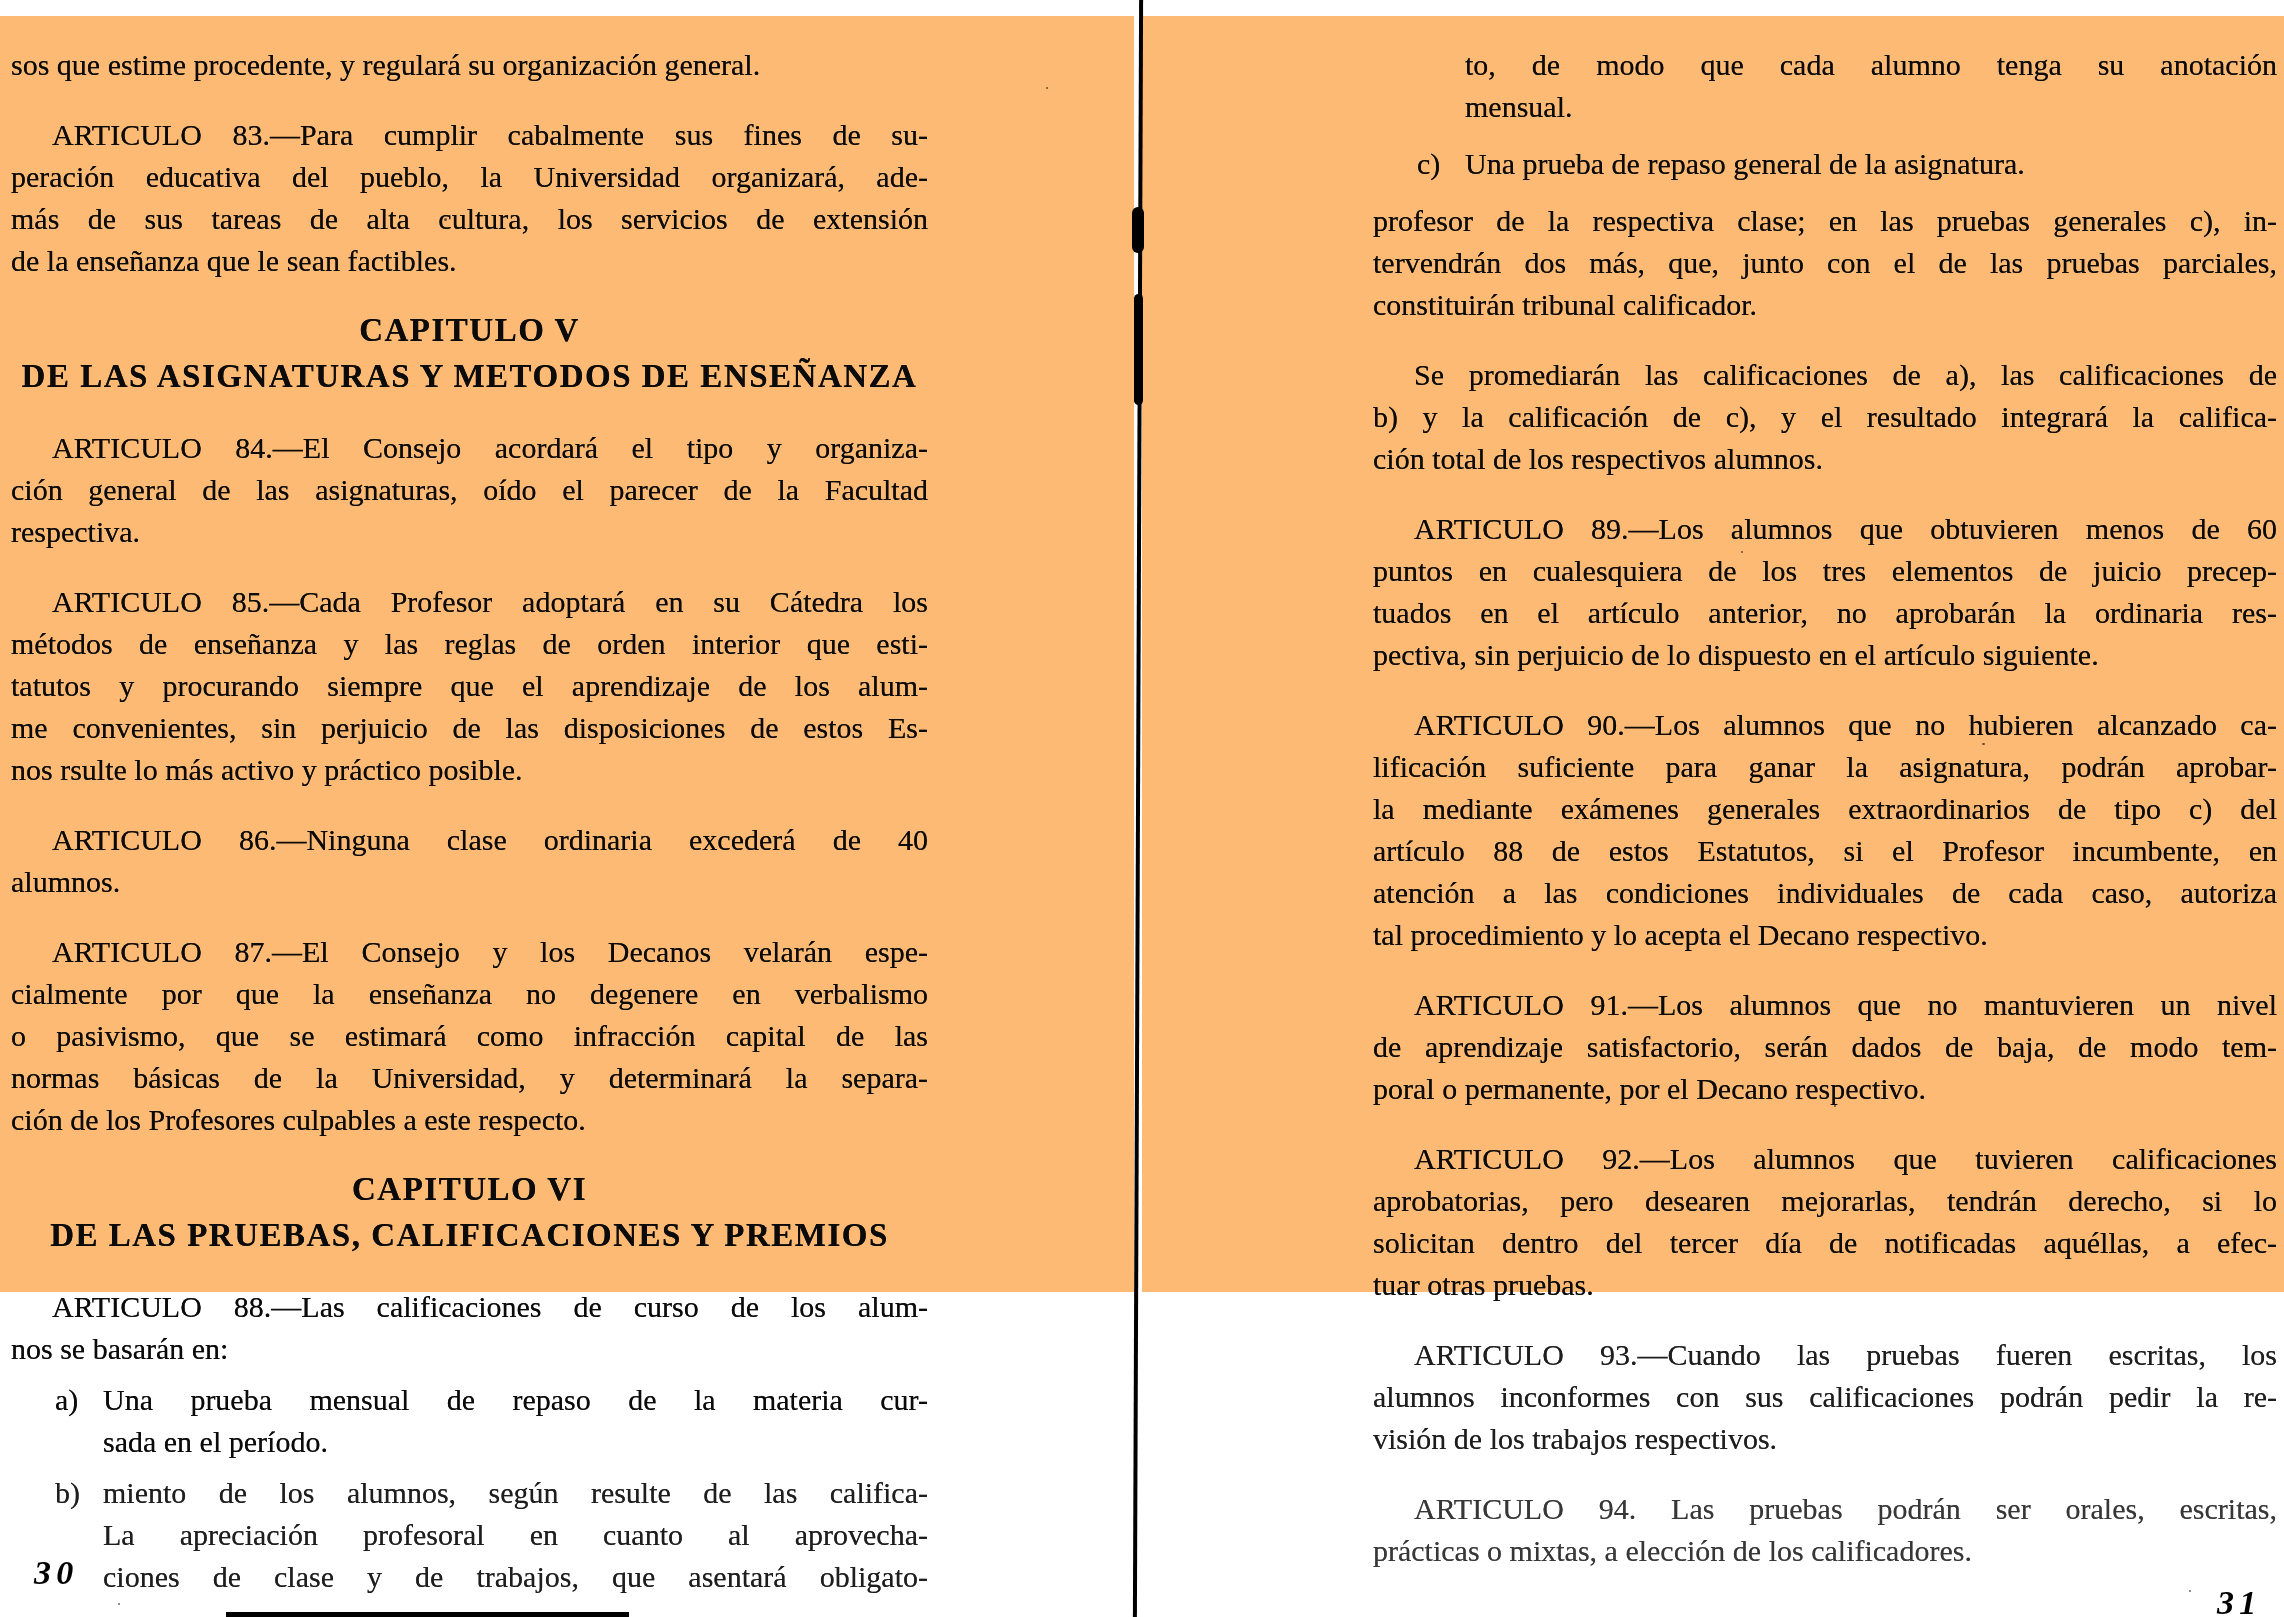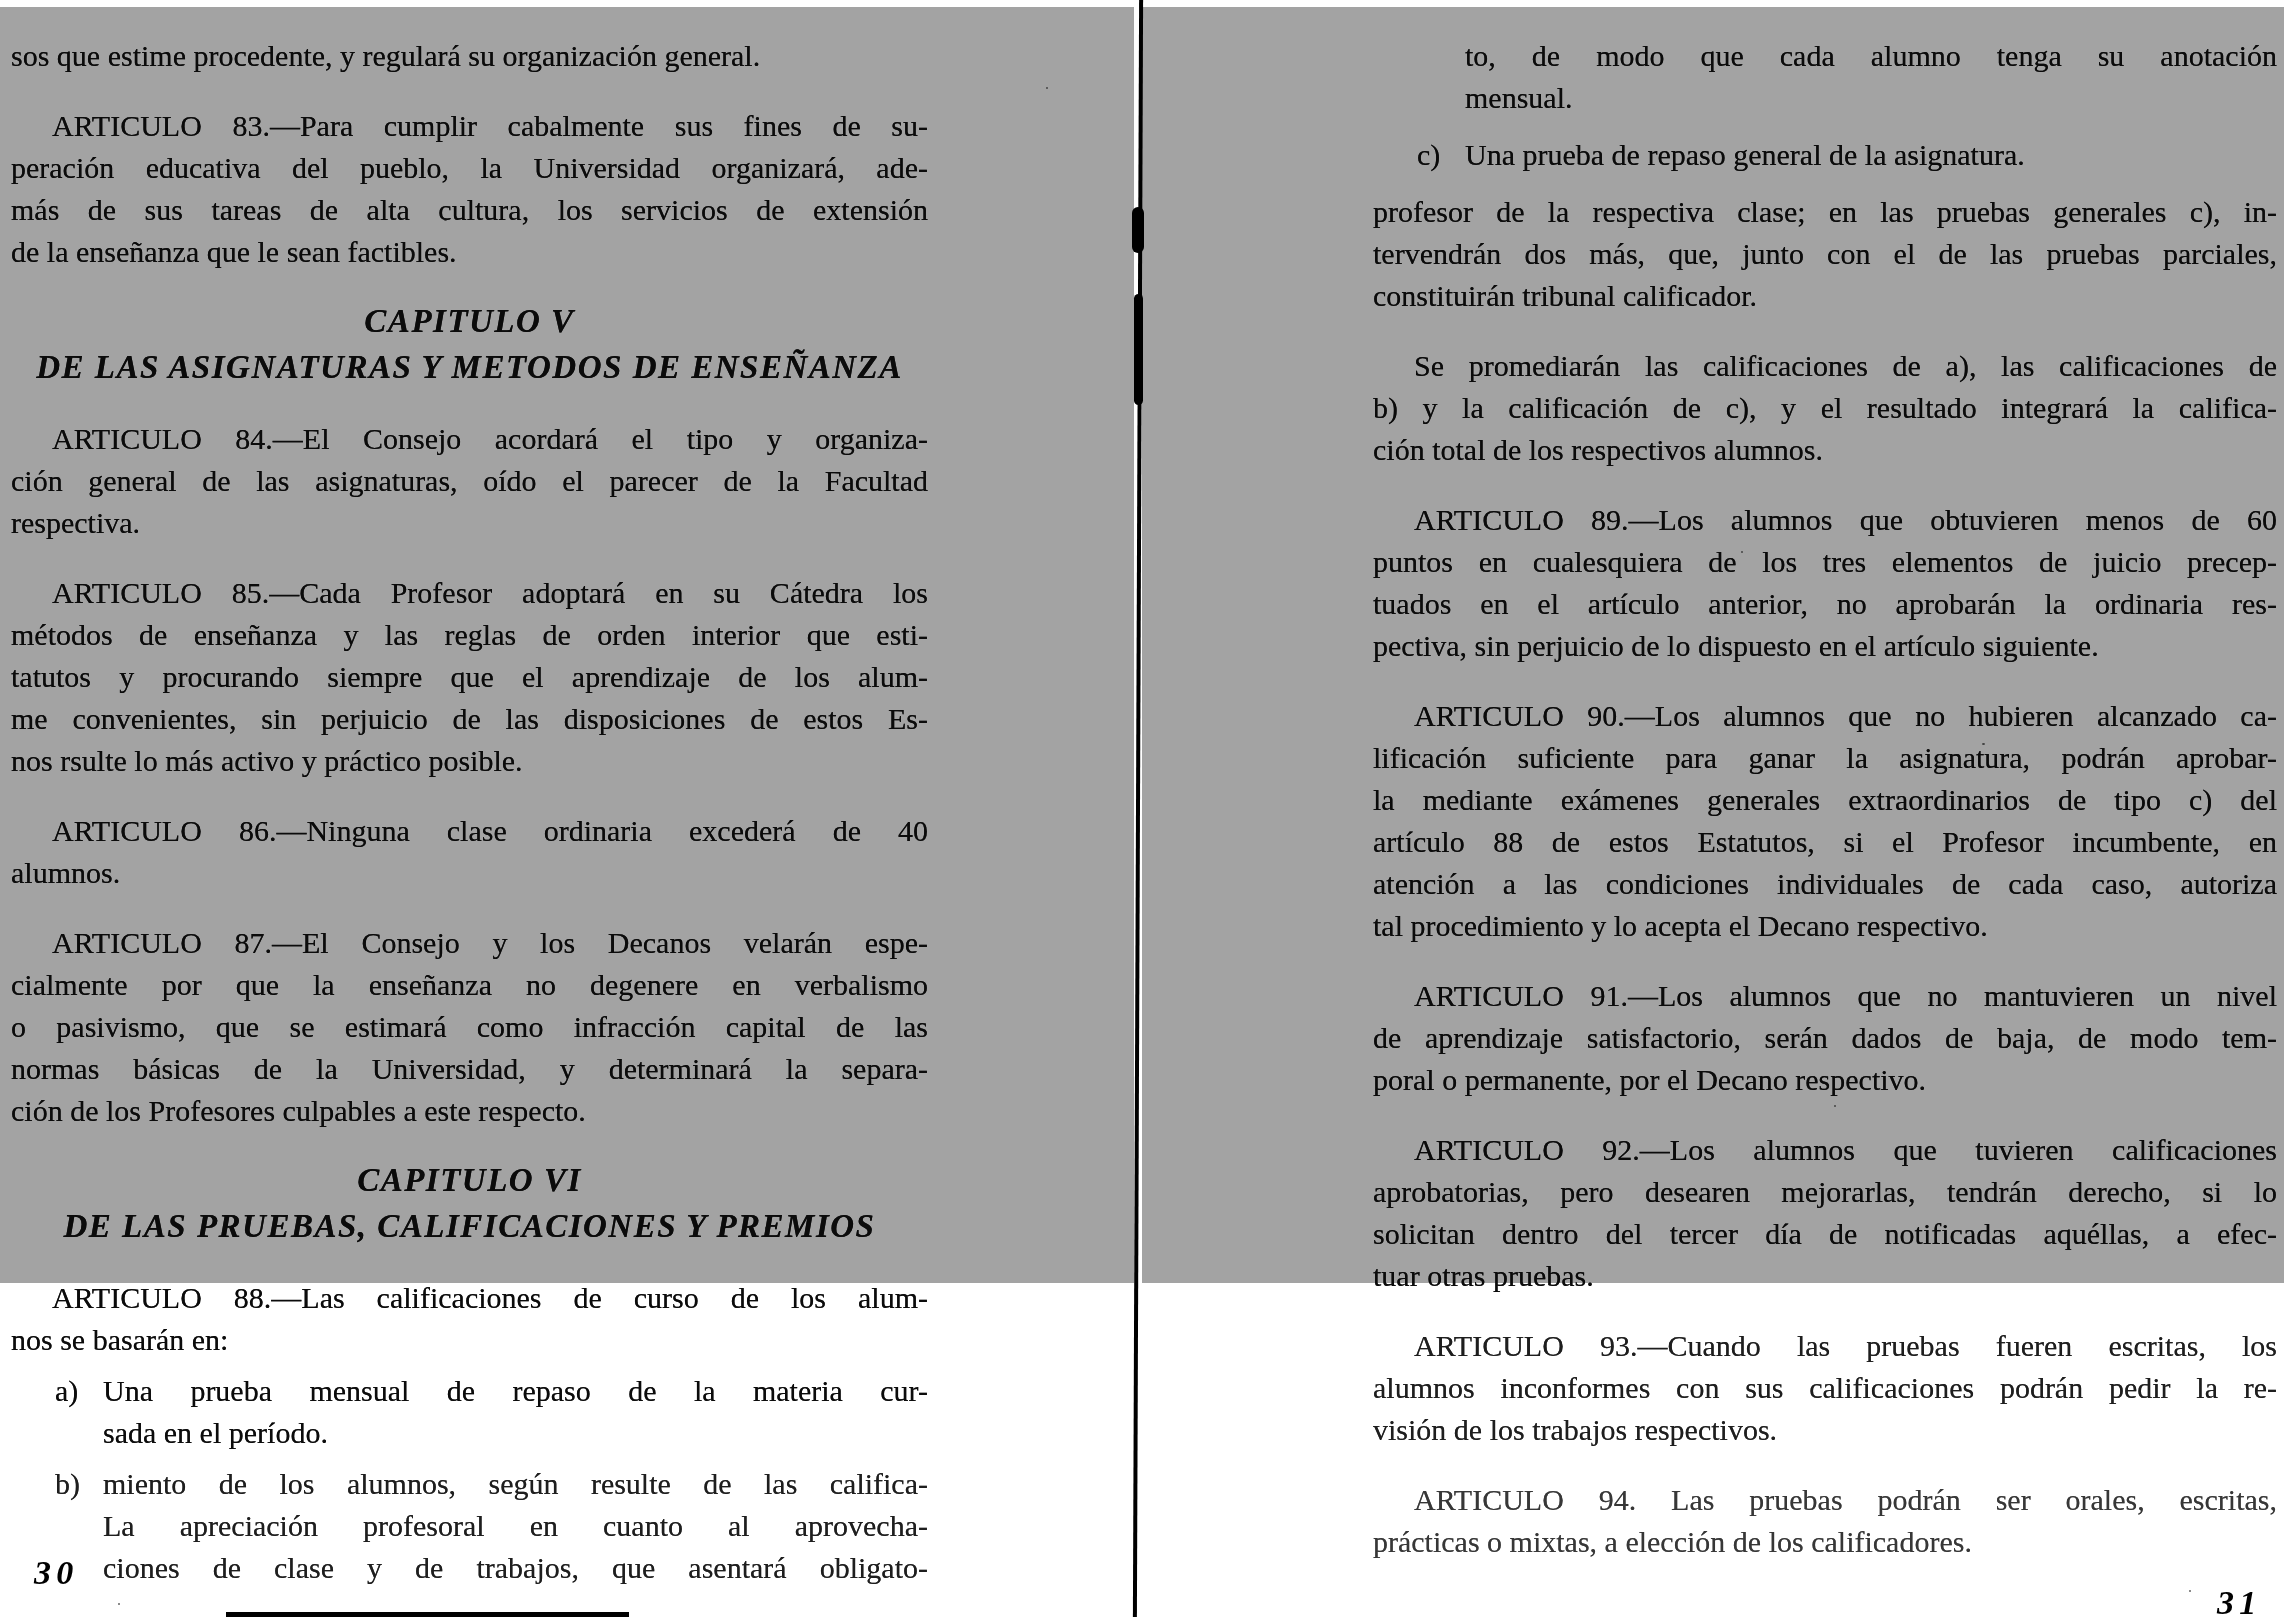--- a/index.html
+++ b/index.html
@@ -1,21 +1,21 @@
 <!DOCTYPE html>
 <html style="font-size:12px"><head>
 <meta charset="utf-8">
 <style>
   html,body{margin:0;padding:0;}
   body{
     width:2284px;height:1617px;position:relative;background:#ffffff;
     font-family:"Liberation Serif", serif;color:#0b0b0b;overflow:hidden;
   }
   #spread{position:absolute;inset:0;}
-  .page{position:absolute;top:7px;height:1276px;background:#a3a3a3;}
+  .page{position:absolute;top:16px;height:1276px;background:#fdba74;}
   #page-left{left:0;width:1134px;}
   #page-right{left:1142px;width:1142px;}
   .textcol{position:absolute;top:28px;}
   #col-left{left:11px;width:917px;}
   #col-right{left:231px;width:904px;}
 
   .block{margin:0 0 9px 0;}
   #col-right .block{margin-bottom:15px;}
   .block.heading{margin:25px 0 16.3px 0;}
 
@@ -23,21 +23,21 @@
     font-size:30px;line-height:42px;
     text-align:justify;text-align-last:justify;
     text-shadow:0 0 0.4px rgba(0,0,0,.75);
     hyphens:none;
   }
   .line.final{text-align-last:left;}
   .line.indent{text-indent:41px;margin-top:28px;}
 
   .hline{
     font-size:33px;line-height:46px;font-weight:bold;text-align:center;
-    letter-spacing:1.5px;text-shadow:0 0 0.6px rgba(0,0,0,.8);font-style:italic;
+    letter-spacing:1.5px;text-shadow:0 0 0.6px rgba(0,0,0,.8);
   }
 
   .block.list-item{position:relative;padding-left:92px;}
   .block.list-item .marker{
     position:absolute;left:44px;top:0;font-size:30px;line-height:42px;
     text-shadow:0 0 0.4px rgba(0,0,0,.75);
   }
   .block.list-cont{padding-left:92px;}
 
   .deg1{filter:blur(0.3px);opacity:.92;}

